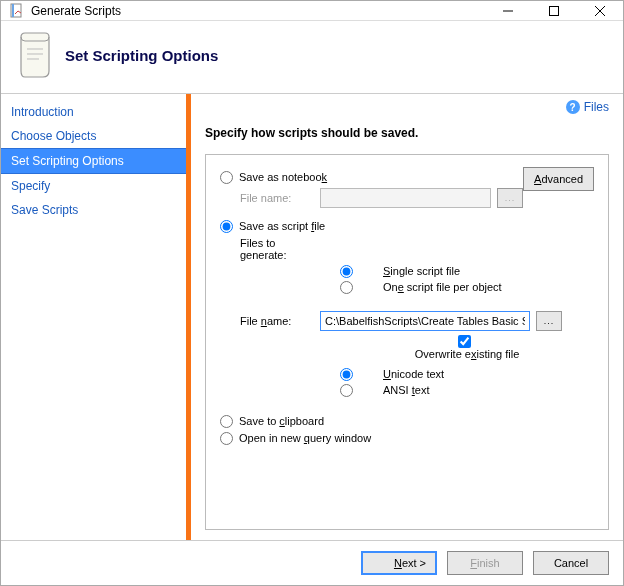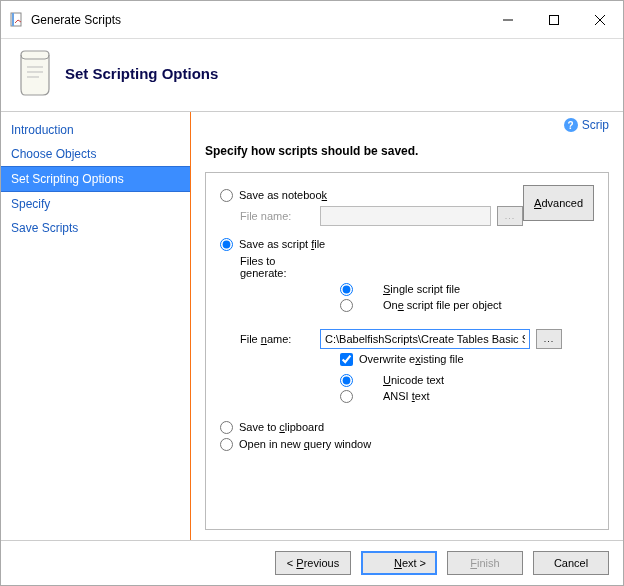--- a/index.html
+++ b/index.html
@@ -1,53 +1,53 @@
 <!DOCTYPE html>
 <html><head>
 <meta charset="utf-8">
 <style>
 * { box-sizing: border-box; font-family: "Segoe UI", Tahoma, sans-serif; }
 body { margin: 0; padding: 0; background: #fff; font-size: 11px; color: #000; }
 .window { width: 624px; height: 586px; border: 1px solid #aaa; display: flex; flex-direction: column; background: #fff; }
-.titlebar { height: 38px; display: flex; align-items: center; padding: 0 0 0 8px; border-bottom: 1px solid #ddd; }
+.titlebar { height: 20px; display: flex; align-items: center; padding: 0 0 0 8px; border-bottom: 1px solid #ddd; }
 .titlebar .app-icon { width: 16px; height: 16px; margin-right: 6px; }
 .titlebar .title { flex: 1; font-size: 12px; }
 .winbtns { display: flex; height: 100%; }
 .winbtn { width: 46px; display: flex; align-items: center; justify-content: center; }
 .header { display: flex; align-items: center; padding: 10px 14px 14px 14px; }
 .header .wiz-icon { width: 40px; height: 48px; margin-right: 10px; }
 .header h1 { font-size: 15px; font-weight: 700; margin: 0; color: #0a0a50; }
 .body { flex: 1; display: flex; border-top: 1px solid #ccc; overflow: hidden; }
-.nav { width: 190px; border-right: 1px solid #f97316; padding: 6px 0; }
+.nav { width: 190px; border-right: 5px solid #f97316; padding: 6px 0; }
 .nav-item { padding: 5px 10px; font-size: 12px; color: #1a5bbf; cursor: pointer; }
 .nav-item.active { background: #3b8dff; color: #fff; border-top: 1px solid #2a6fd8; border-bottom: 1px solid #2a6fd8; }
 .main { flex: 1; display: flex; flex-direction: column; padding: 6px 14px 10px 14px; position: relative; }
 .helprow { display: flex; justify-content: flex-end; align-items: center; padding: 0 0 4px 0; }
 .help { color: #1a5bbf; font-size: 12px; cursor: pointer; display: flex; align-items: center; gap: 4px; }
 .help-icon { width: 14px; height: 14px; border-radius: 50%; background: #4a9eff; color: #fff; font-size: 10px; display: flex; align-items: center; justify-content: center; font-weight: bold; }
 .subtitle { font-size: 12px; font-weight: 700; padding: 8px 0 14px 0; }
 .panel { flex: 1; border: 1px solid #bbb; background: #fff; padding: 12px 14px; overflow: auto; }
 .radio-row { display: flex; align-items: flex-start; margin: 4px 0; }
 .radio-row input[type=radio] { margin: 0 6px 0 0; }
 .radio-row label { font-size: 11px; }
 .toprow { display: flex; align-items: flex-start; }
 .toprow .left { flex: 1; }
-.adv-btn { border: 1px solid #888; background: #e8e8e8; padding: 11px 10px; font-size: 11px; cursor: pointer; }
+.adv-btn { border: 1px solid #888; background: #e8e8e8; padding: 5px 10px; font-size: 11px; cursor: pointer; }
 .indent { margin-left: 20px; margin-top: 4px; margin-bottom: 8px; }
 .field-row { display: flex; align-items: center; margin: 4px 0; }
 .field-label { width: 80px; font-size: 11px; color: #999; }
 .field-label.enabled { color: #000; }
 .txt { border: 1px solid #bbb; height: 20px; flex: 1; font-size: 11px; padding: 2px 4px; background: #fff; max-width: 210px; }
 .txt.disabled { background: #f4f4f4; color: #aaa; }
 .txt.selected { border: 1px solid #3b8dff; }
 .browse { width: 26px; height: 20px; border: 1px solid #999; background: #e8e8e8; margin-left: 6px; text-align: center; font-size: 9px; cursor: pointer; display: flex; align-items: center; justify-content: center; letter-spacing: 1px; }
 .browse.disabled { color: #aaa; }
 .subopts { margin-left: 100px; }
 .subopts .radio-row { margin: 3px 0; gap: 24px; }
-.check-row { display: flex; margin: 4px 0 8px 0; }
+.check-row { display: flex; align-items: center; margin: 4px 0 8px 0; flex-direction: column; }
 .check-row input { margin: 0 6px 0 0; }
 .footer { border-top: 1px solid #ccc; padding: 10px 14px; display: flex; justify-content: flex-end; gap: 10px; }
 .fbtn { min-width: 76px; height: 24px; border: 1px solid #888; background: #e8e8e8; font-size: 11px; cursor: pointer; }
 .fbtn.primary { border: 2px solid #3b8dff; padding-left: 28px; }
 .fbtn:disabled { color: #999; }
 u { text-decoration: underline; }
 </style>
 </head>
 <body>
 
@@ -97,21 +97,21 @@
       <div class="nav-item">Choose Objects</div>
       <div class="nav-item active">Set Scripting Options</div>
       <div class="nav-item">Specify</div>
       <div class="nav-item">Save Scripts</div>
     </div>
 
     <div class="main">
       <div class="helprow">
         <div class="help">
           <span class="help-icon">?</span>
-          <span>Scrip</span>
+          <span>Files</span>
         </div>
       </div>
 
       <div class="subtitle">Specify how scripts should be saved.</div>
 
       <div class="panel">
 
         <div class="toprow">
           <div class="left">
             <div class="radio-row">
@@ -184,19 +184,18 @@
         <div class="radio-row">
           <input type="radio" name="savemode" style="">
           <label><span>Open in new </span><u>q</u><span>uery window</span></label>
         </div>
 
       </div>
     </div>
   </div>
 
   <div class="footer">
-    <button class="fbtn"><span>&lt; </span><u>P</u><span>revious</span></button>
     <button class="fbtn primary"><u>N</u><span>ext &gt;</span></button>
     <button class="fbtn" disabled=""><u>F</u><span>inish</span></button>
     <button class="fbtn">Cancel</button>
   </div>
 
 </div>
 
 </body></html>

